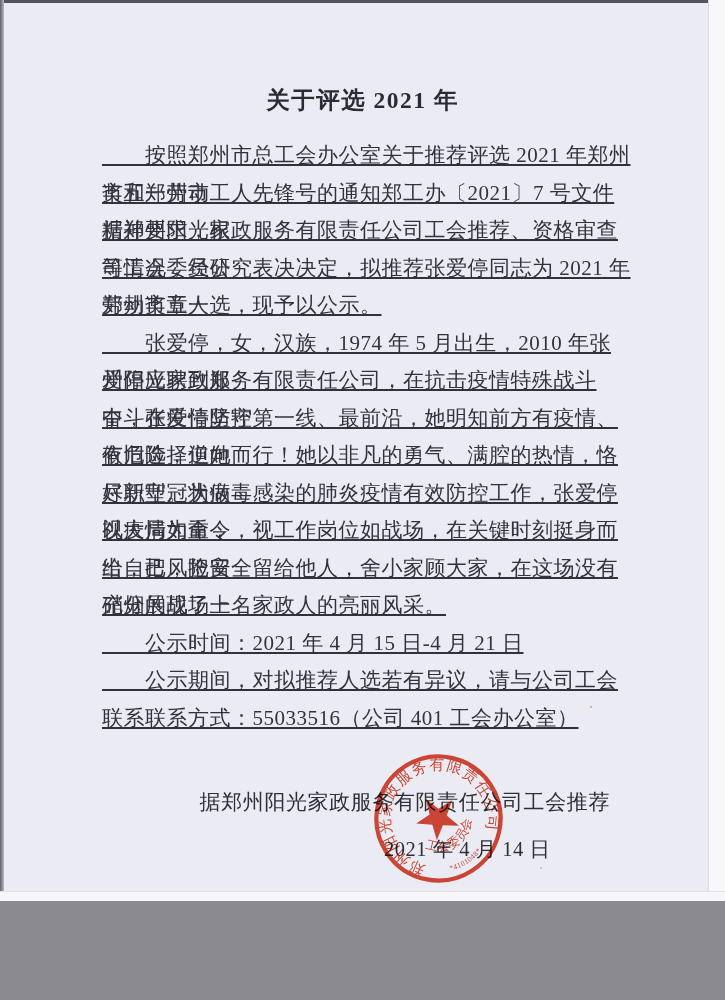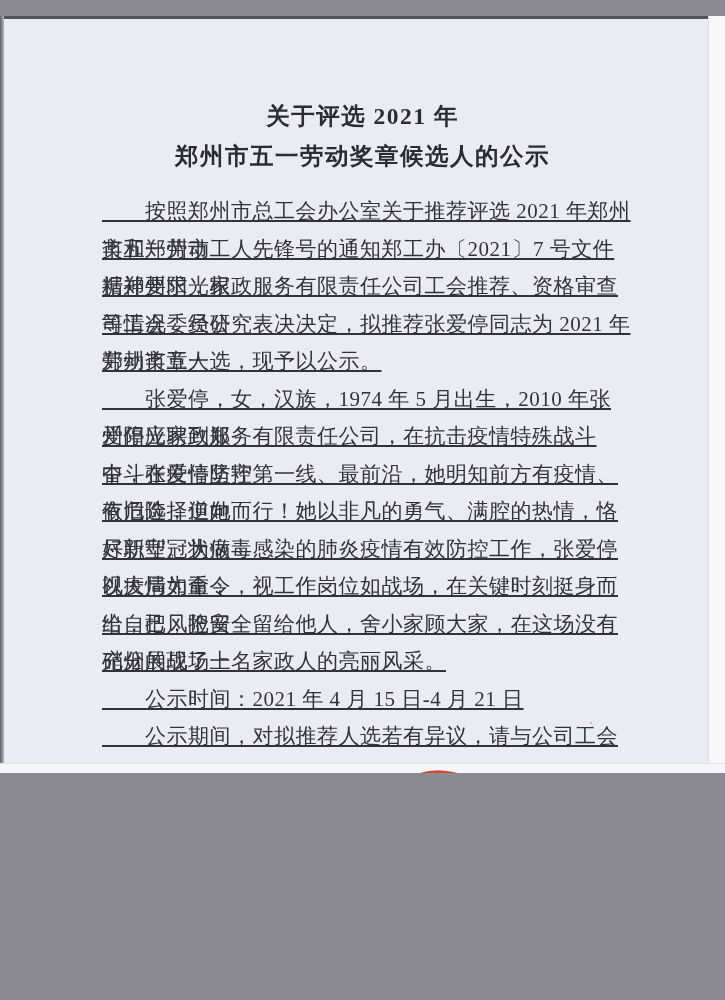--- a/index.html
+++ b/index.html
@@ -2,22 +2,22 @@
 <html lang="zh"><head>
 <meta charset="utf-8">
 <style>
   html,body{margin:0;padding:0;}
   body{
     background:#8a8a90;
     font-family:"Liberation Serif","DejaVu Serif",serif;
   }
   .page{
     position:relative;
-    width:725px;height:757px;
-    margin:16px auto;
+    width:725px;height:901px;
+    margin:0 auto;
     background:var(--paper,#ebecf3);
     color:var(--ink,#32323c);
     overflow:hidden;
     box-sizing:border-box;
   }
   
   .edge-top{position:absolute;top:0;left:0;width:725px;height:3px;background:#53535c;}
   .edge-left{position:absolute;top:0;left:0;width:4px;height:1000px;background:linear-gradient(90deg,#60606a,#b9b9c2);}
   .edge-right{position:absolute;top:0;right:0;width:16px;height:1000px;background:#f8f8fb;border-left:1px solid #dddde6;}
   .edge-bottom{position:absolute;bottom:0;left:0;width:725px;height:9px;background:#f7f7fa;border-top:1px solid #e2e2ea;}
@@ -77,21 +77,20 @@
   <div class="edge-bottom"></div>
   <div class="speck red" style="left:214px;top:926px;"></div>
   <div class="speck red" style="left:462px;top:922px;"></div>
   <div class="speck grey" style="left:388px;top:918px;"></div>
   <div class="speck red" style="left:533px;top:948px;"></div>
   <div class="speck grey" style="left:540px;top:867px;"></div>
   <div class="speck red" style="left:590px;top:706px;"></div>
 
   <div class="title-block">
     <div>关于评选 2021 年</div>
-    <div>郑州市五一劳动奖章候选人的公示</div>
   </div>
 
   <div class="body-block"><div class="line">　　按照郑州市总工会办公室关于推荐评选 2021 年郑州市五一劳动</div><div class="line">奖和郑州市工人先锋号的通知郑工办〔2021〕7 号文件精神要求，根</div><div class="line">据郑州阳光家政服务有限责任公司工会推荐、资格审查等情况，经公</div><div class="line">司工会委员研究表决决定，拟推荐张爱停同志为 2021 年郑州市五一</div><div class="line">劳动奖章人选，现予以公示。</div><div class="line">　　张爱停，女，汉族，1974 年 5 月出生，2010 年张爱停应聘到郑</div><div class="line">州阳光家政服务有限责任公司，在抗击疫情特殊战斗中，张爱停坚守</div><div class="line">奋斗在疫情防控第一线、最前沿，她明知前方有疫情、有危险，但她</div><div class="line">依旧选择逆向而行！她以非凡的勇气、满腔的热情，恪尽职守。为做</div><div class="line">好新型冠状病毒感染的肺炎疫情有效防控工作，张爱停以大局为重，</div><div class="line">视疫情如命令，视工作岗位如战场，在关键时刻挺身而出，把风险留</div><div class="line">给自己，把安全留给他人，舍小家顾大家，在这场没有硝烟的战场上</div><div class="line">充分展现了一名家政人的亮丽风采。</div><div class="line">　　公示时间：2021 年 4 月 15 日-4 月 21 日</div><div class="line">　　公示期间，对拟推荐人选若有异议，请与公司工会联系</div><div class="line">　　联系方式：55033516（公司 401 工会办公室）</div></div>
 
   <div class="signature">据郑州阳光家政服务有限责任公司工会推荐</div>
   <div class="sig-date">2021 年 4 月 14 日</div>
 
   <svg class="stamp" viewBox="0 0 150 150">
     <g transform="rotate(-33 75 75)" fill="#d83a27" stroke="none">
       <circle cx="75" cy="75" r="66" fill="none" stroke="#d83a27" stroke-width="4.5"></circle>

